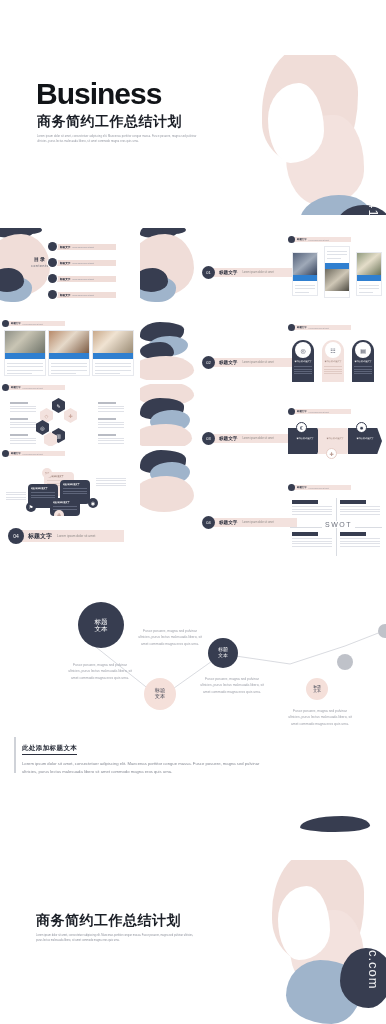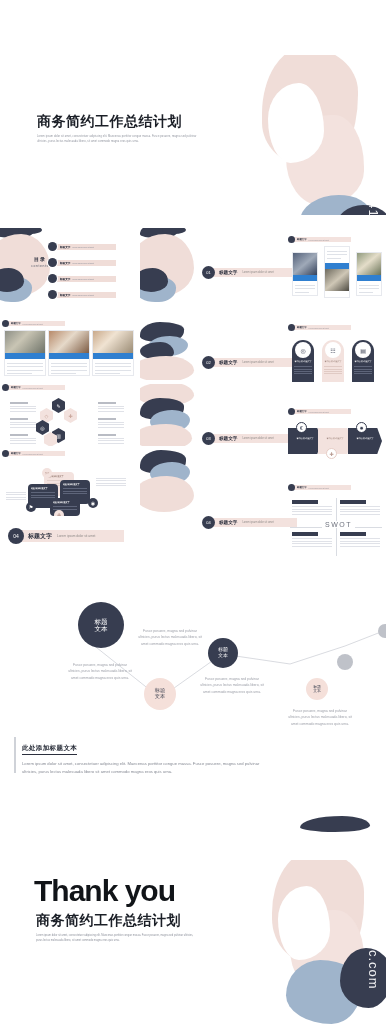--- a/index.html
+++ b/index.html
@@ -255,20 +255,21 @@
 
 <div class="page">
 
   <section class="cover">
     <div class="blob cov-pink-a"></div>
     <div class="blob cov-pink-b"></div>
     <div class="blob cov-white"></div>
     <div class="blob cov-blue"></div>
     <div class="blob cov-navy"></div>
 
+    <div class="cover-title">Business</div>
     <div class="cover-sub">商务简约工作总结计划</div>
     <div class="cover-lorem">Lorem ipsum dolor sit amet, consectetuer adipiscing elit. Maecenas porttitor congue massa. Fusce posuere, magna sed pulvinar ultricies, purus lectus malesuada libero, sit amet commodo magna eros quis urna.</div>
   </section>
 
   <div class="wm-strip wm-top">
     <div class="wm-text">ID:10671877 NO:20200419092408</div>
   </div>
 
   <div class="grid">
 
@@ -729,21 +730,20 @@
 
   <div class="swoosh"></div>
 
   <section class="thanks">
     <div class="blob thx-pink-a"></div>
     <div class="blob thx-pink-b"></div>
     <div class="blob thx-white"></div>
     <div class="blob thx-blue"></div>
     <div class="blob thx-navy"></div>
 
-    <div class="thx-title">Thank you</div>
     <div class="thx-sub">商务简约工作总结计划</div>
     <div class="thx-lorem">Lorem ipsum dolor sit amet, consectetuer adipiscing elit. Maecenas porttitor congue massa. Fusce posuere, magna sed pulvinar ultricies, purus lectus malesuada libero, sit amet commodo magna eros quis urna.</div>
   </section>
 
   <div class="wm-strip wm-bot">
     <div class="wm-text">昵图网 www.nipic.com</div>
   </div>
 
 </div>
 

